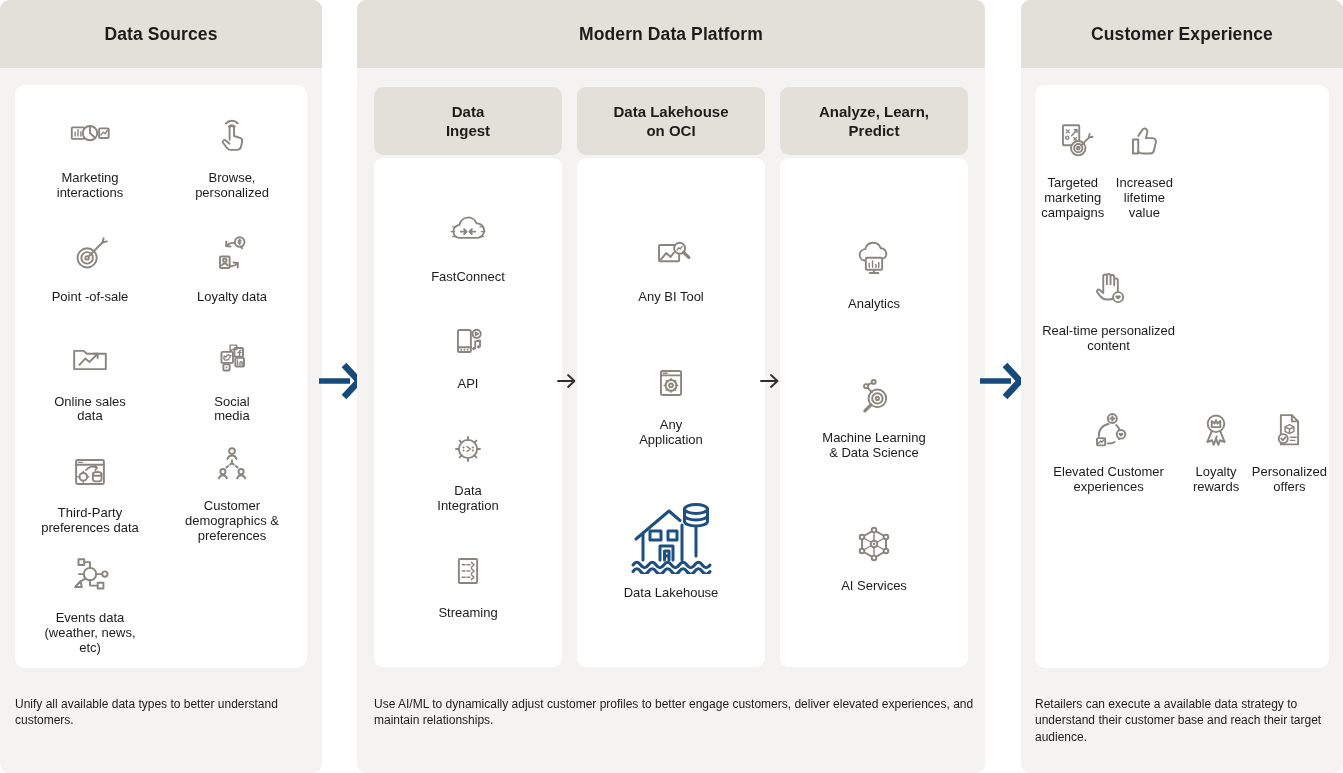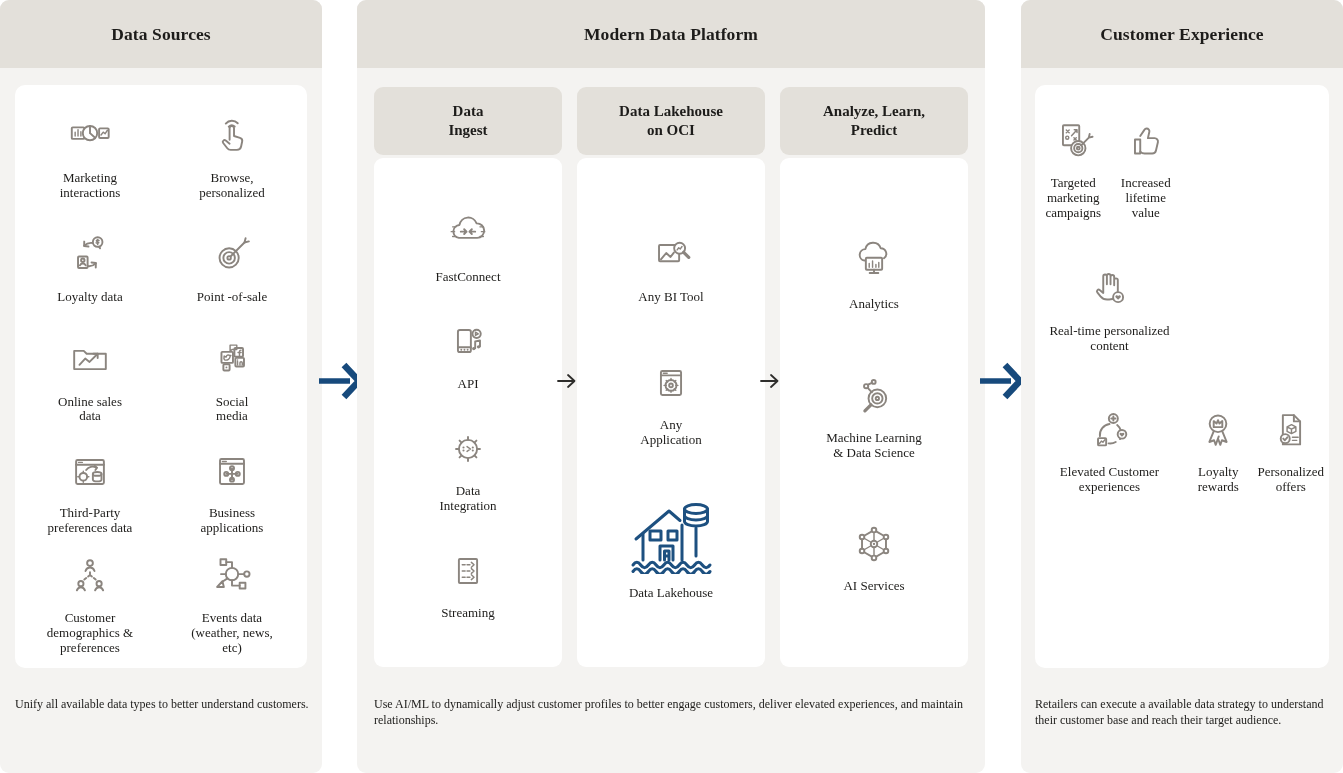--- a/index.html
+++ b/index.html
@@ -1,17 +1,17 @@
 <!DOCTYPE html>
 <html><head>
 <meta charset="utf-8">
 <style>
   html,body{margin:0;padding:0;background:#fff}
   .canvas{position:relative;width:1343px;height:773px;background:#ffffff;
-          font-family:Liberation Serif, serif;color:#1d1c1a;overflow:hidden}
+          font-family:Liberation Sans, sans-serif;color:#1d1c1a;overflow:hidden}
   .band{position:absolute;top:0;bottom:0;background:#f4f3f1;border-radius:9px;overflow:hidden}
   .band-left{left:0;width:322px}
   .band-mid{left:357px;width:628px}
   .band-right{left:1021px;width:322px}
   .band-header{position:absolute;top:0;left:0;right:0;height:68px;background:#e3e0da;
                display:flex;align-items:center;justify-content:center;
                font-weight:bold;font-size:17.5px;letter-spacing:.1px}
   .card{position:absolute;background:#fff;border-radius:10px;box-sizing:border-box}
   .src-card{left:15px;top:85px;width:292px;height:583px;display:grid;
             grid-template-columns:1fr 1fr;grid-template-rows:repeat(5,1fr);
@@ -81,50 +81,50 @@
             <path d="M21.5 28V16a2.3 2.3 0 014.6 0v8l6.2 1.9c1.7.5 2.7 2.2 2.3 3.9l-1.1 5.2c-.4 2-2.2 3.5-4.3 3.5h-6.6c-1.4 0-2.7-.6-3.5-1.7l-4.3-5.5c-1.4-1.8 1-4 2.7-2.5l4 3.2"></path>
           </svg>
         </span>
         <span class="lbl">Browse,
 personalized</span>
       </div>
 
       <div class="item">
         <span class="icb">
           <svg class="ic" width="46" height="46" viewBox="0 0 48 48">
+            <circle cx="21" cy="27" r="10"></circle>
+            <circle cx="21" cy="27" r="6"></circle>
+            <circle cx="21" cy="27" r="1.8"></circle>
+            <path d="M23 25L37 11"></path>
+            <path d="M37 11l1.2-4.6M37 11l4.6-1.2"></path>
+          </svg>
+        </span>
+        <span class="lbl">Point -of-sale</span>
+      </div>
+
+      <div class="item">
+        <span class="icb">
+          <svg class="ic" width="46" height="46" viewBox="0 0 48 48">
             <path d="M34.5 17a10.5 10.5 0 00-16.6-2.7"></path>
             <path d="M18 10l-.1 4.6 4.5.6"></path>
             <path d="M13.5 30a10.5 10.5 0 0016.6 2.7"></path>
             <path d="M30 37l.1-4.6-4.5-.6"></path>
             <circle class="w" cx="32" cy="10.5" r="5"></circle>
             <path class="thin" d="M32 7.8v5.4M33.4 8.8c-.6-.6-2.8-.6-2.8.4s2.6.7 2.6 1.8c0 1-2.2 1-2.8.3"></path>
             <rect class="w" x="11.5" y="25.5" width="10" height="12" rx="1"></rect>
             <circle cx="16.5" cy="29.5" r="1.8"></circle>
             <path d="M13.5 34.8c.6-1.2 1.8-2 3-2s2.4.8 3 2"></path>
           </svg>
         </span>
         <span class="lbl">Loyalty data</span>
       </div>
 
       <div class="item">
         <span class="icb">
           <svg class="ic" width="46" height="46" viewBox="0 0 48 48">
-            <circle cx="21" cy="27" r="10"></circle>
-            <circle cx="21" cy="27" r="6"></circle>
-            <circle cx="21" cy="27" r="1.8"></circle>
-            <path d="M23 25L37 11"></path>
-            <path d="M37 11l1.2-4.6M37 11l4.6-1.2"></path>
-          </svg>
-        </span>
-        <span class="lbl">Point -of-sale</span>
-      </div>
-
-      <div class="item">
-        <span class="icb">
-          <svg class="ic" width="46" height="46" viewBox="0 0 48 48">
             <path d="M7.5 33.5v-19h10l3 3h20v16z"></path>
             <path d="M13 29l6-6.5 4.5 3.5 8.5-8.5"></path>
             <path d="M27.5 17.5H32v4.5"></path>
           </svg>
         </span>
         <span class="lbl">Online sales
 data</span>
       </div>
 
       <div class="item">
@@ -156,36 +156,20 @@
             <circle cx="17" cy="30" r="4"></circle>
             <path class="thin" d="M17 24.2v1.8M17 34v1.8M11.2 30H13M21 30h1.8"></path>
             <ellipse cx="31.5" cy="27" rx="4.5" ry="2"></ellipse>
             <path d="M27 27v5.8c0 1.1 2 2 4.5 2s4.5-.9 4.5-2V27"></path>
           </svg>
         </span>
         <span class="lbl">Third-Party
 preferences data</span>
       </div>
 
-      <div class="item">
-        <span class="icb">
-          <svg class="ic" width="46" height="46" viewBox="0 0 48 48">
-            <rect x="11.5" y="11.5" width="25" height="26" rx="1.5"></rect>
-            <path d="M11.5 16.5h25"></path>
-            <path class="thin" d="M14 14h4"></path>
-            <path d="M24 21v12M18 27h12"></path>
-            <circle cx="24" cy="21" r="2.1"></circle>
-            <circle cx="24" cy="33" r="2.1"></circle>
-            <circle cx="18" cy="27" r="2.1"></circle>
-            <circle cx="30" cy="27" r="2.1"></circle>
-          </svg>
-        </span>
-        <span class="lbl">Business
-applications</span>
-      </div>
 
       <div class="item">
         <span class="icb">
           <svg class="ic" width="46" height="46" viewBox="0 0 48 48">
             <circle cx="24" cy="10.5" r="3"></circle>
             <path d="M19.3 18.8c.8-2.3 2.6-3.6 4.7-3.6s3.9 1.3 4.7 3.6"></path>
             <path stroke-dasharray="2.5 2.6" d="M24 20v3M24 23l-7.5 6M24 23l7.5 6"></path>
             <circle cx="14.5" cy="32" r="2.7"></circle>
             <path d="M10.3 39c.7-2.1 2.3-3.3 4.2-3.3s3.5 1.2 4.2 3.3"></path>
             <circle cx="33.5" cy="32" r="2.7"></circle>

